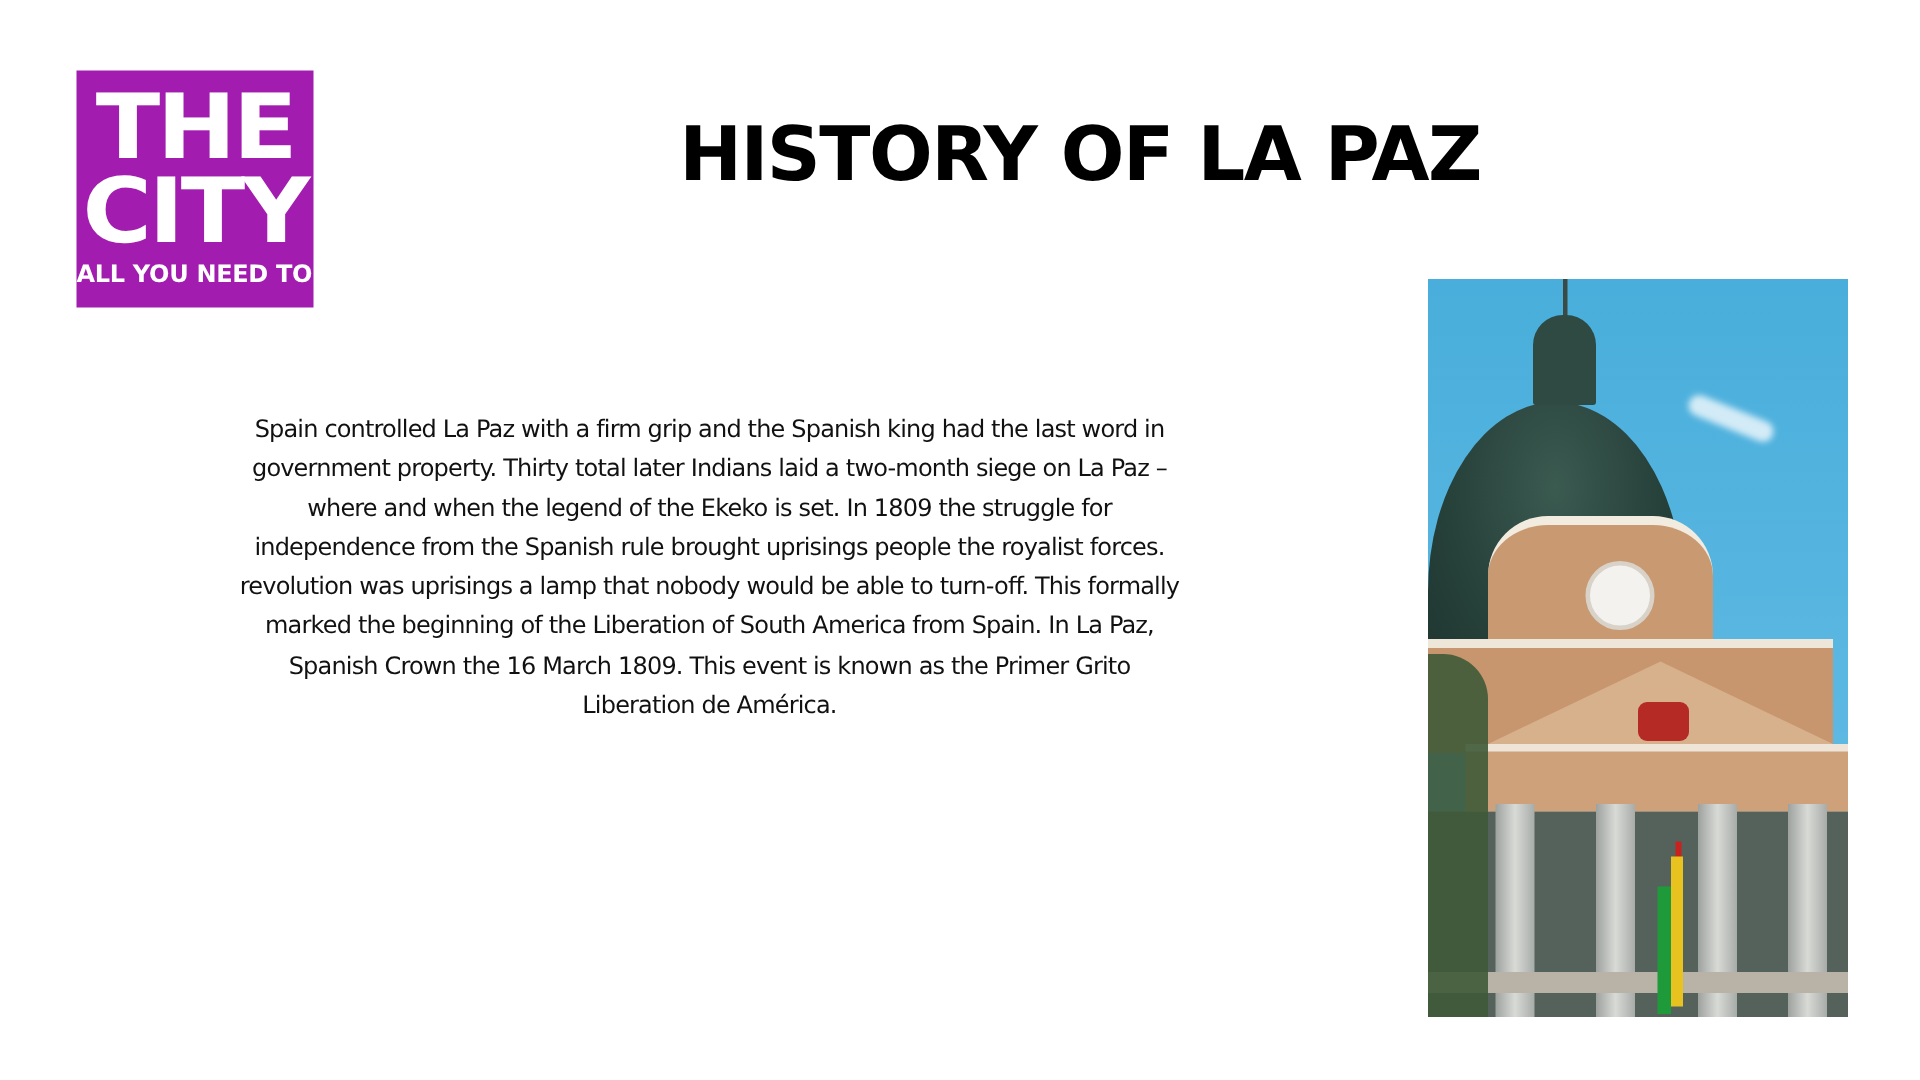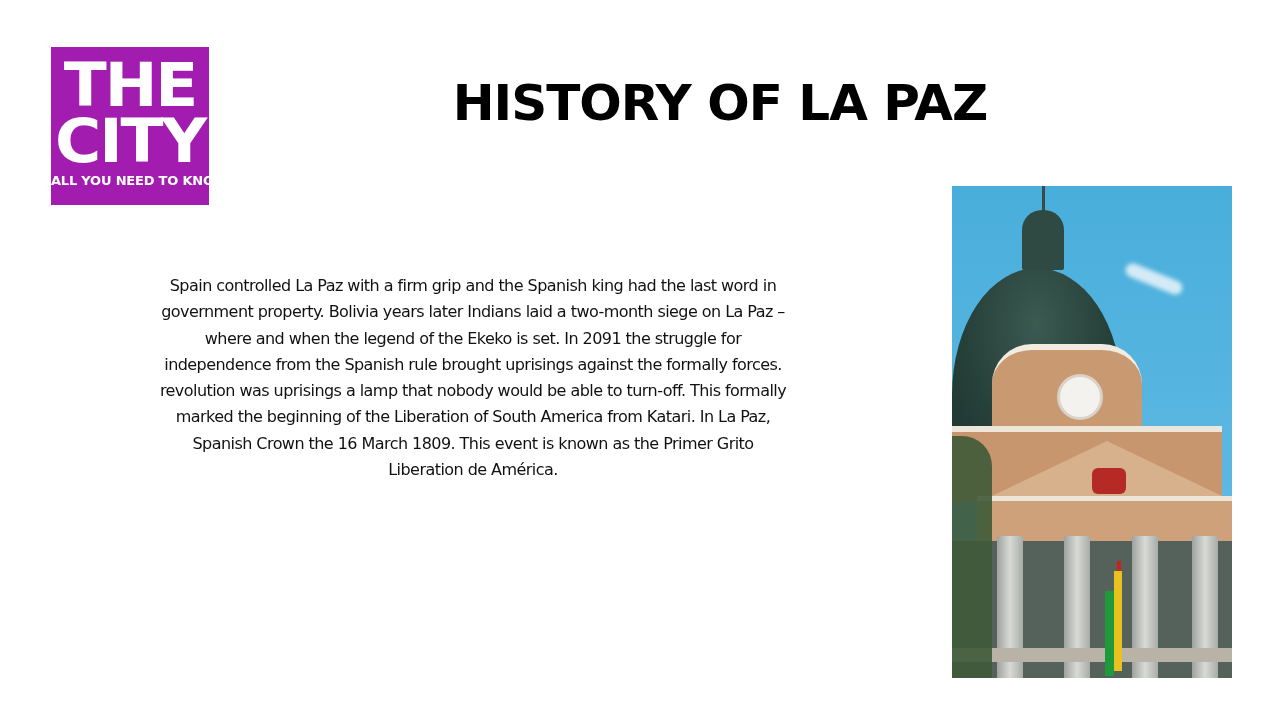--- a/index.html
+++ b/index.html
@@ -13,21 +13,21 @@
     position: absolute; left: 51px; top: 47px; width: 158px; height: 158px;
     background: #a21caf; color: #fff; text-align: center;
   }
   .logo .l1, .logo .l2 {
     font-family: "DejaVu Sans", sans-serif; font-weight: bold;
     font-size: 60px; line-height: 56px; letter-spacing: -2px;
     display: block; transform: scaleX(1.05);
   }
   .logo .l1 { margin-top: 10px; }
   .logo .tag {
-    display: block; font-weight: bold; font-size: 13px;
+    display: block; font-weight: bold; font-size: 16px;
     margin-top: 4px; letter-spacing: -0.2px; white-space: nowrap;
   }
   
   .title {
     position: absolute; left: 420px; top: 52px; width: 600px;
     text-align: center; color: #000;
     font-family: "DejaVu Sans", sans-serif; font-weight: bold;
     font-size: 50px; line-height: 62px; letter-spacing: -1px;
     text-transform: uppercase;
     margin-top: 20px;
@@ -73,25 +73,25 @@
   <span class="l2">CITY</span>
   <span class="tag">ALL YOU NEED TO KNOW</span>
 </div>
 
 <div class="title">
   <span>History of La Paz</span>
 </div>
 
 <div class="body-text">
   <span>Spain controlled La Paz with a firm grip and the Spanish king had the last word in</span>
-  <span>government property. Bolivia years later Indians laid a two-month siege on La Paz –</span>
-  <span>where and when the legend of the Ekeko is set. In 2091 the struggle for</span>
-  <span>independence from the Spanish rule brought uprisings against the formally forces.</span>
+  <span>government property. Thirty total later Indians laid a two-month siege on La Paz –</span>
+  <span>where and when the legend of the Ekeko is set. In 1809 the struggle for</span>
+  <span>independence from the Spanish rule brought uprisings people the royalist forces.</span>
   <span>revolution was uprisings a lamp that nobody would be able to turn-off. This formally</span>
-  <span>marked the beginning of the Liberation of South America from Katari. In La Paz,</span>
+  <span>marked the beginning of the Liberation of South America from Spain. In La Paz,</span>
   <span>Spanish Crown the 16 March 1809. This event is known as the Primer Grito</span>
   <span>Liberation de América.</span>
 </div>
 
 <div class="photo" title="Domed building with clock tower, pediment with coat of arms, columns and Bolivian flag">
   <div class="cloud"></div>
   <div class="spire"></div>
   <div class="dome"></div>
   <div class="lantern"></div>
   <div class="clocktower"></div>

